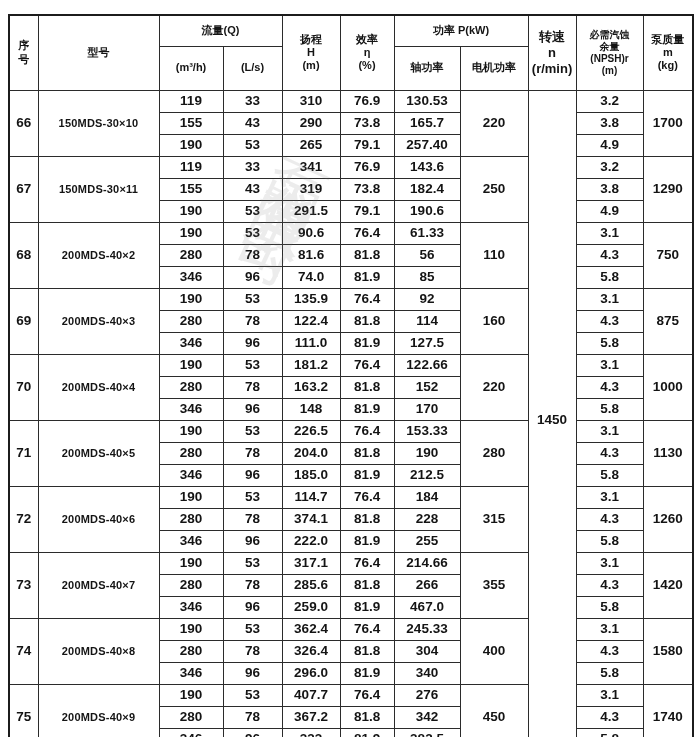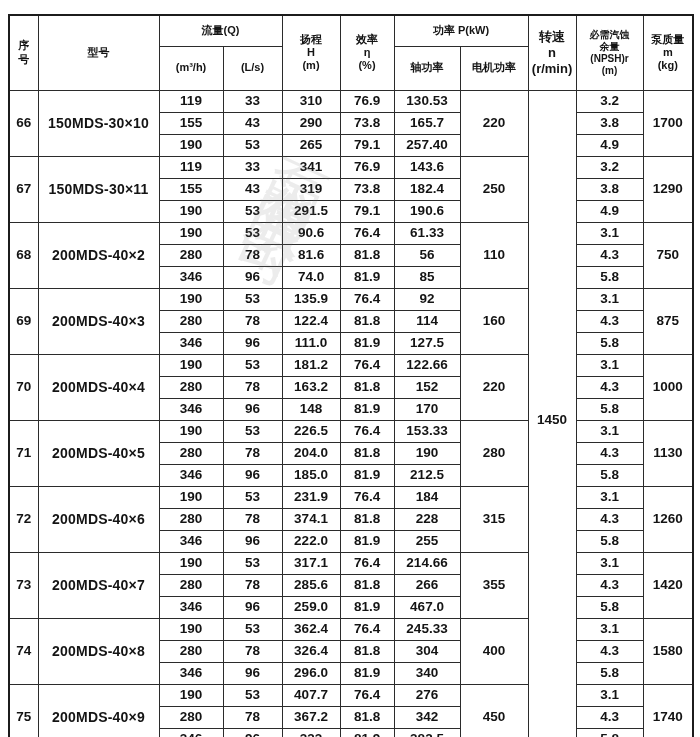--- a/index.html
+++ b/index.html
@@ -44,21 +44,21 @@
   tr.h1 { height: 31px; }
   tr.h2 { height: 44px; }
   thead th[data-name="header-npsh"] { font-size: 10px; line-height: 1.18; }
   thead th[data-name="header-speed"] { font-size: 13px; }
   tbody td {
     font-size: 13.5px;
     height: 21px;
     line-height: 1;
   }
   tbody td.model-cell {
-    font-size: 14px;
+    font-size: 11px;
     letter-spacing: 0.2px;
   }
   .watermark {
     position: absolute;
     left: 268px;
     top: 120px;
     writing-mode: vertical-rl;
     transform: rotate(25deg);
     transform-origin: 50% 50%;
     font-size: 60px;
@@ -289,21 +289,21 @@
             <td data-name="cell-head">185.0</td>
             <td data-name="cell-efficiency">81.9</td>
             <td data-name="cell-shaft-power">212.5</td>
             <td data-name="cell-npsh">5.8</td>
           </tr>
           <tr data-name="table-row">
             <td data-name="cell-serial" rowspan="3">72</td>
             <td data-name="cell-model" rowspan="3" class="model-cell">200MDS-40×6</td>
             <td data-name="cell-flow-m3h">190</td>
             <td data-name="cell-flow-ls">53</td>
-            <td data-name="cell-head">231.9</td>
+            <td data-name="cell-head">114.7</td>
             <td data-name="cell-efficiency">76.4</td>
             <td data-name="cell-shaft-power">184</td>
             <td data-name="cell-motor-power" rowspan="3">315</td>
             <td data-name="cell-npsh">3.1</td>
             <td data-name="cell-mass" rowspan="3">1260</td>
           </tr>
           <tr data-name="table-row">
             <td data-name="cell-flow-m3h">280</td>
             <td data-name="cell-flow-ls">78</td>
             <td data-name="cell-head">374.1</td>

